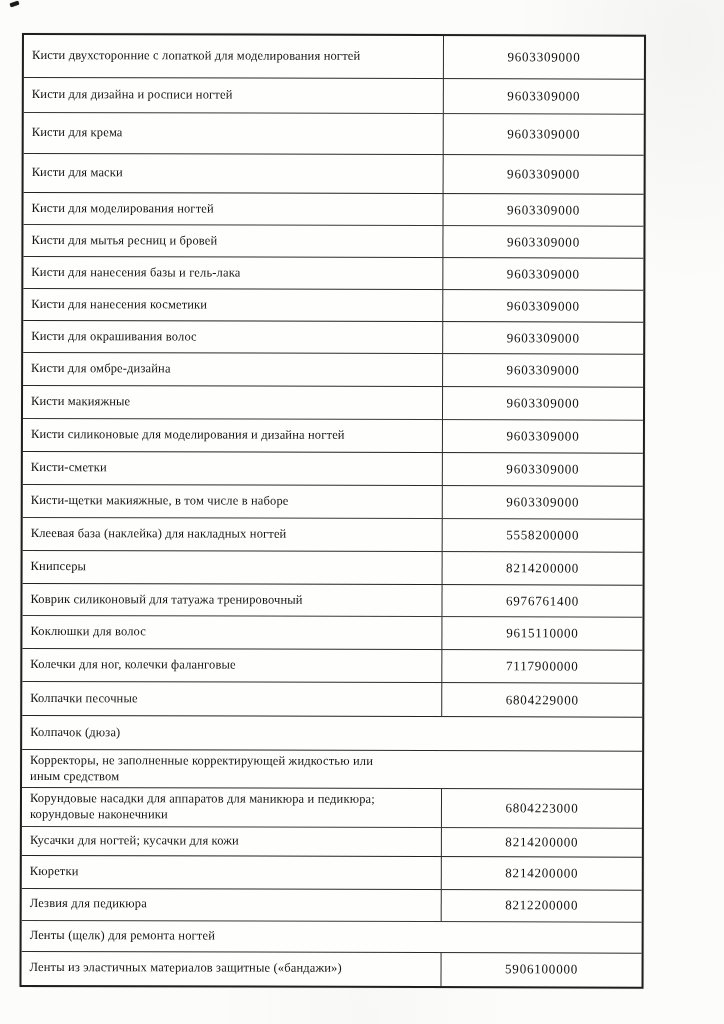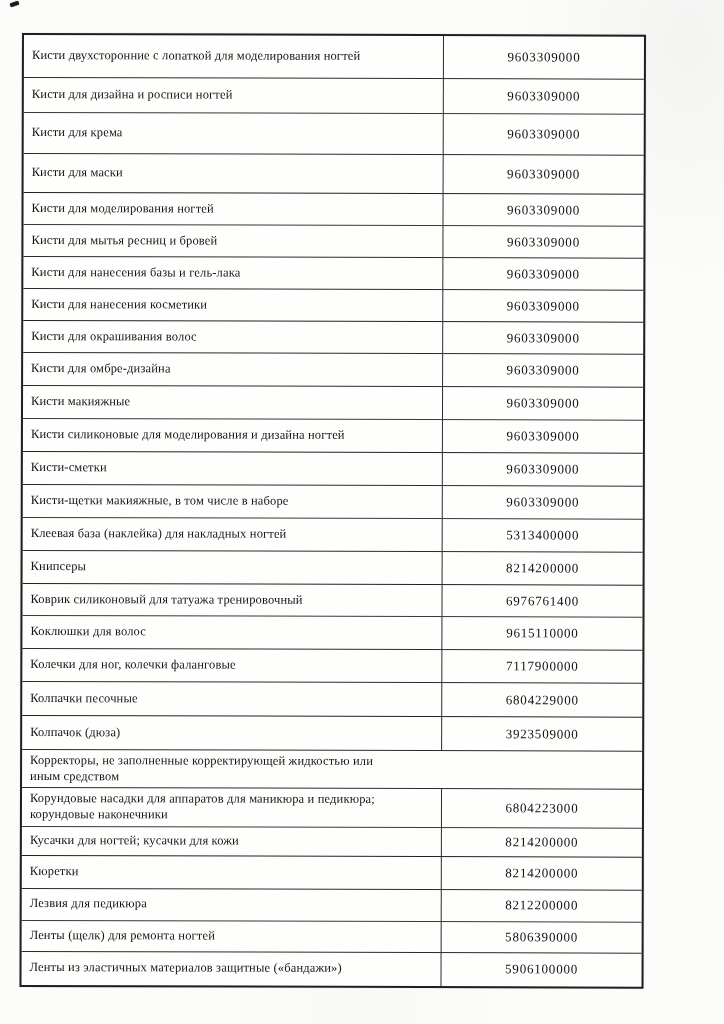--- a/index.html
+++ b/index.html
@@ -136,21 +136,21 @@
     <div class="t-row">
       <div class="cell name-cell">Кисти-сметки</div>
       <div class="cell code-cell">9603309000</div>
     </div>
     <div class="t-row">
       <div class="cell name-cell">Кисти-щетки макияжные, в том числе в наборе</div>
       <div class="cell code-cell">9603309000</div>
     </div>
     <div class="t-row">
       <div class="cell name-cell">Клеевая база (наклейка) для накладных ногтей</div>
-      <div class="cell code-cell">5313400000</div>
+      <div class="cell code-cell">5558200000</div>
     </div>
     <div class="t-row">
       <div class="cell name-cell">Книпсеры</div>
       <div class="cell code-cell">8214200000</div>
     </div>
     <div class="t-row">
       <div class="cell name-cell">Коврик силиконовый для татуажа тренировочный</div>
       <div class="cell code-cell">6976761400</div>
     </div>
     <div class="t-row">
@@ -160,21 +160,20 @@
     <div class="t-row">
       <div class="cell name-cell">Колечки для ног, колечки фаланговые</div>
       <div class="cell code-cell">7117900000</div>
     </div>
     <div class="t-row">
       <div class="cell name-cell">Колпачки песочные</div>
       <div class="cell code-cell">6804229000</div>
     </div>
     <div class="t-row">
       <div class="cell name-cell">Колпачок (дюза)</div>
-      <div class="cell code-cell">3923509000</div>
     </div>
     <div class="t-row">
       <div class="cell name-cell">Корректоры, не заполненные корректирующей жидкостью или иным средством</div>
     </div>
     <div class="t-row">
       <div class="cell name-cell">Корундовые насадки для аппаратов для маникюра и педикюра; корундовые наконечники</div>
       <div class="cell code-cell">6804223000</div>
     </div>
     <div class="t-row">
       <div class="cell name-cell">Кусачки для ногтей; кусачки для кожи</div>
@@ -183,19 +182,18 @@
     <div class="t-row">
       <div class="cell name-cell">Кюретки</div>
       <div class="cell code-cell">8214200000</div>
     </div>
     <div class="t-row">
       <div class="cell name-cell">Лезвия для педикюра</div>
       <div class="cell code-cell">8212200000</div>
     </div>
     <div class="t-row">
       <div class="cell name-cell">Ленты (щелк) для ремонта ногтей</div>
-      <div class="cell code-cell">5806390000</div>
     </div>
     <div class="t-row">
       <div class="cell name-cell">Ленты из эластичных материалов защитные («бандажи»)</div>
       <div class="cell code-cell">5906100000</div>
     </div>
   </div>
 
 </body></html>

